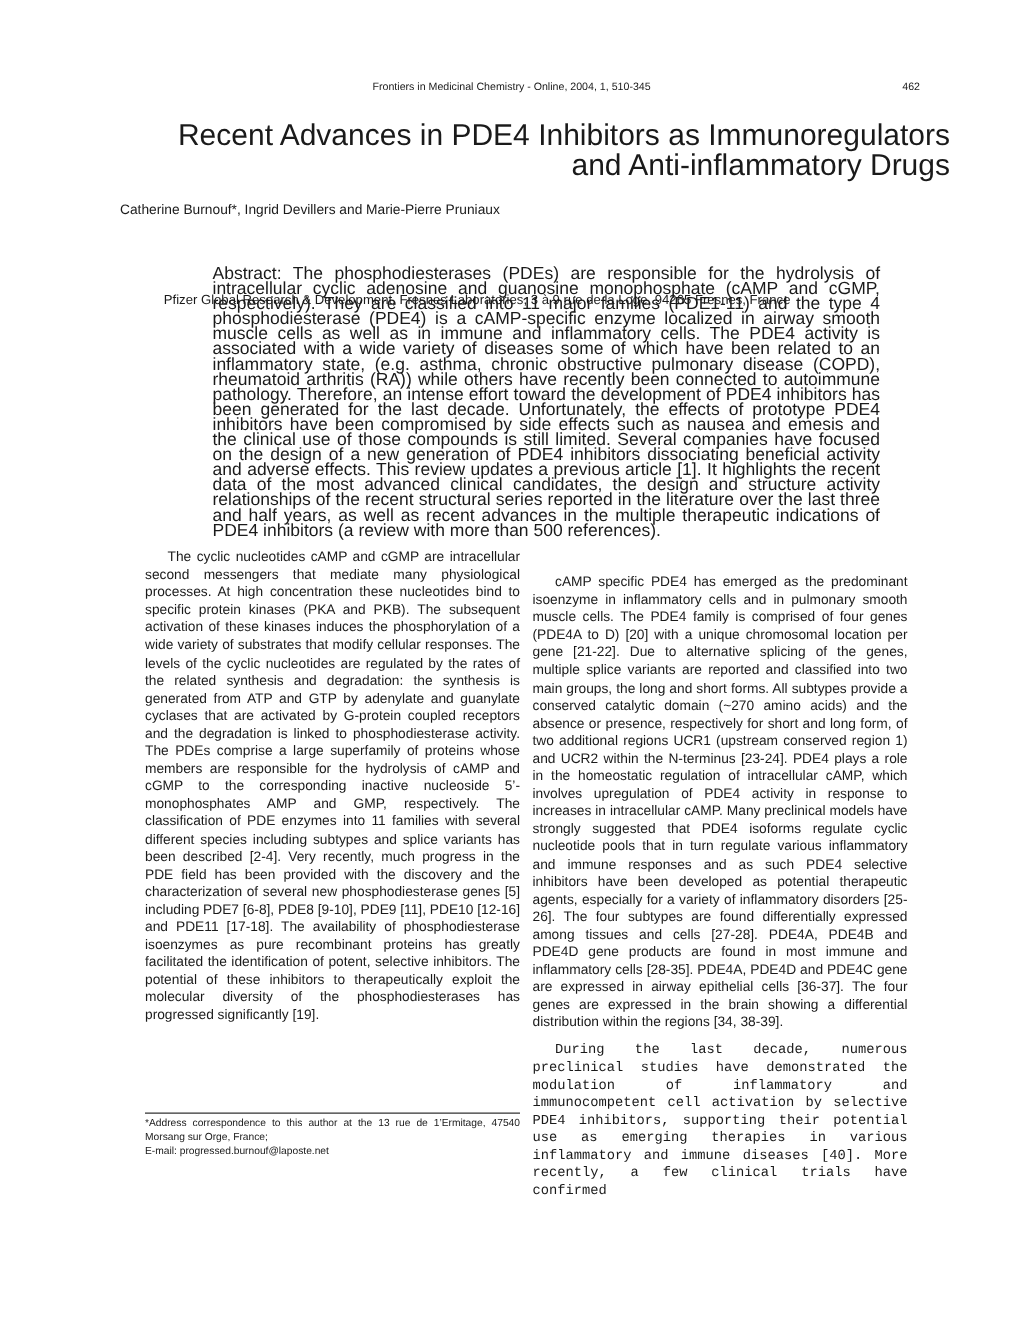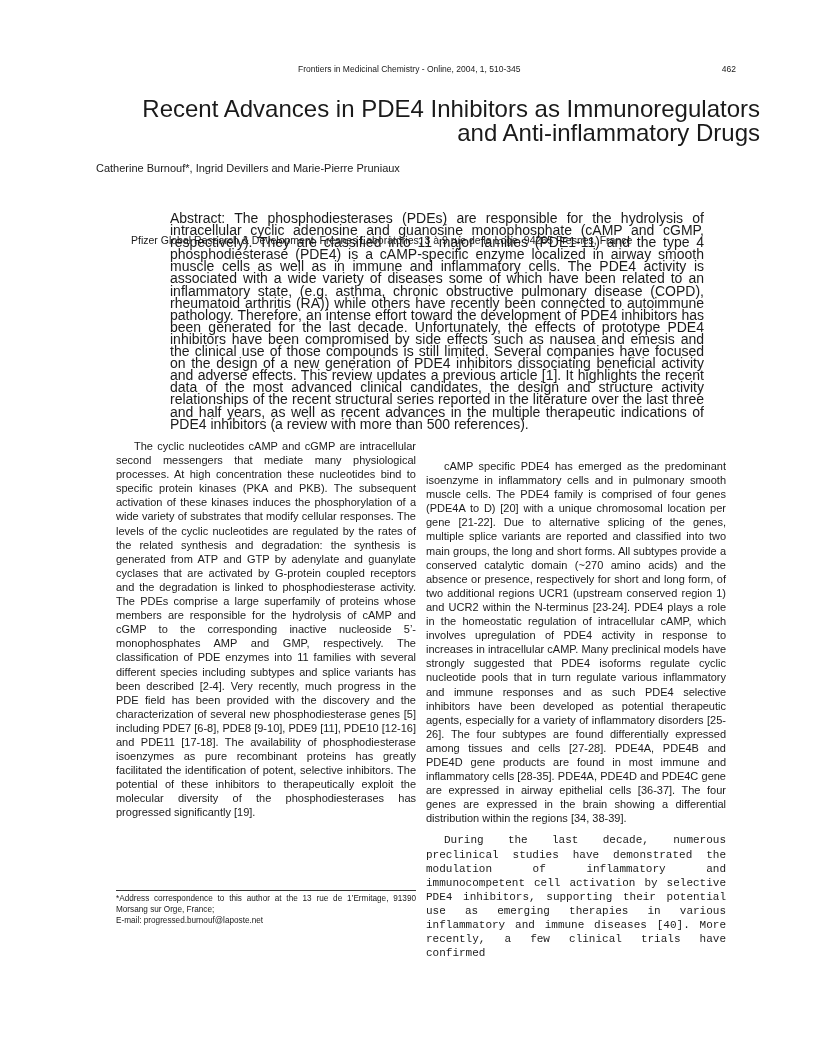--- a/index.html
+++ b/index.html
@@ -41,15 +41,15 @@
   <p class="para">The cyclic nucleotides cAMP and cGMP are intracellular second messengers that mediate many physiological processes. At high concentration these nucleotides bind to specific protein kinases (PKA and PKB). The subsequent activation of these kinases induces the phosphorylation of a wide variety of substrates that modify cellular responses. The levels of the cyclic nucleotides are regulated by the rates of the related synthesis and degradation: the synthesis is generated from ATP and GTP by adenylate and guanylate cyclases that are activated by G-protein coupled receptors and the degradation is linked to phosphodiesterase activity. The PDEs comprise a large superfamily of proteins whose members are responsible for the hydrolysis of cAMP and cGMP to the corresponding inactive nucleoside 5’-monophosphates AMP and GMP, respectively. The classification of PDE enzymes into 11 families with several different species including subtypes and splice variants has been described [2-4]. Very recently, much progress in the PDE field has been provided with the discovery and the characterization of several new phosphodiesterase genes [5] including PDE7 [6-8], PDE8 [9-10], PDE9 [11], PDE10 [12-16] and PDE11 [17-18]. The availability of phosphodiesterase isoenzymes as pure recombinant proteins has greatly facilitated the identification of potent, selective inhibitors. The potential of these inhibitors to therapeutically exploit the molecular diversity of the phosphodiesterases has progressed significantly [19].</p>
 </div>
 
 <div class="column col-right">
   <p class="para">cAMP specific PDE4 has emerged as the predominant isoenzyme in inflammatory cells and in pulmonary smooth muscle cells. The PDE4 family is comprised of four genes (PDE4A to D) [20] with a unique chromosomal location per gene [21-22]. Due to alternative splicing of the genes, multiple splice variants are reported and classified into two main groups, the long and short forms. All subtypes provide a conserved catalytic domain (~270 amino acids) and the absence or presence, respectively for short and long form, of two additional regions UCR1 (upstream conserved region 1) and UCR2 within the N-terminus [23-24]. PDE4 plays a role in the homeostatic regulation of intracellular cAMP, which involves upregulation of PDE4 activity in response to increases in intracellular cAMP. Many preclinical models have strongly suggested that PDE4 isoforms regulate cyclic nucleotide pools that in turn regulate various inflammatory and immune responses and as such PDE4 selective inhibitors have been developed as potential therapeutic agents, especially for a variety of inflammatory disorders [25-26]. The four subtypes are found differentially expressed among tissues and cells [27-28]. PDE4A, PDE4B and PDE4D gene products are found in most immune and inflammatory cells [28-35]. PDE4A, PDE4D and PDE4C gene are expressed in airway epithelial cells [36-37]. The four genes are expressed in the brain showing a differential distribution within the regions [34, 38-39].</p>
   <p class="para">During the last decade, numerous preclinical studies have demonstrated the modulation of inflammatory and immunocompetent cell activation by selective PDE4 inhibitors, supporting their potential use as emerging therapies in various inflammatory and immune diseases [40]. More recently, a few clinical trials have confirmed</p>
 </div>
 
 <div class="footnote-rule"></div>
 <p class="footnote">
-  <span>*Address correspondence to this author at the 13 rue de 1’Ermitage, 91390 Morsang sur Orge, France;</span>
+  <span>*Address correspondence to this author at the 13 rue de 1’Ermitage, 47540 Morsang sur Orge, France;</span>
   <span>E-mail: progressed.burnouf@laposte.net</span>
 </p>
 
 </body></html>

